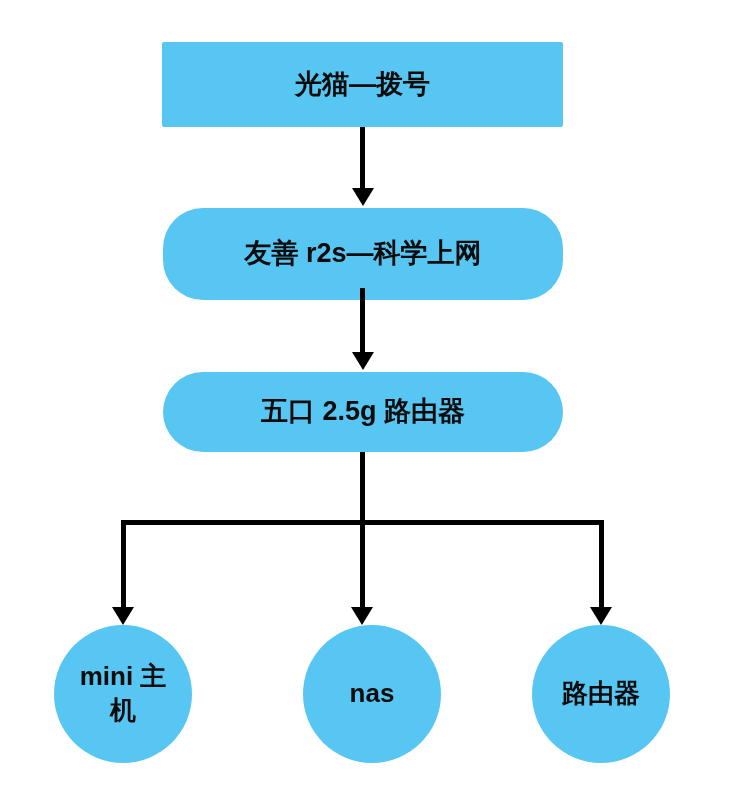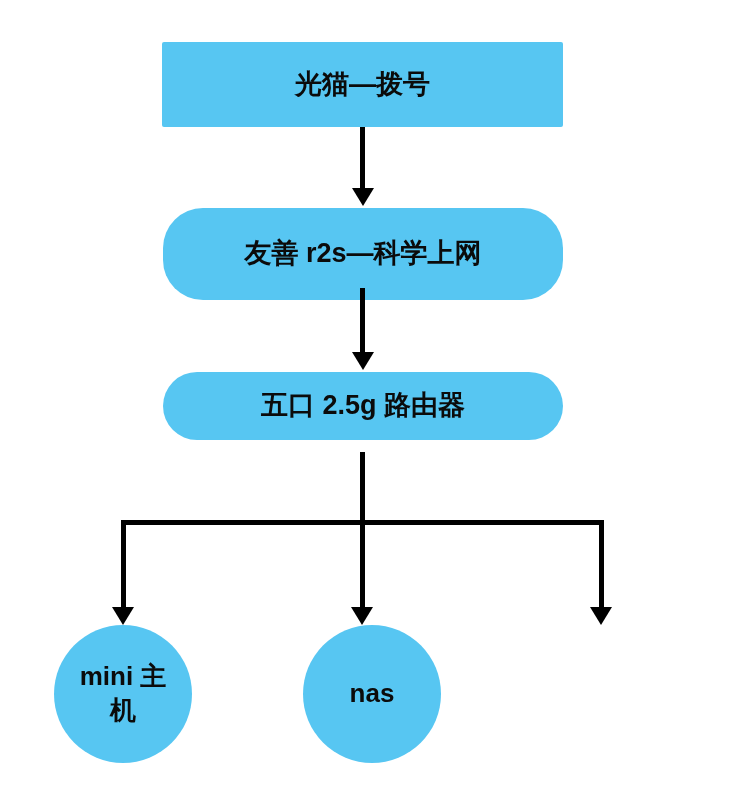--- a/index.html
+++ b/index.html
@@ -29,21 +29,21 @@
   }
   .node-rect{
     left:162px;top:42px;width:401px;height:85px;
     border-radius:2px;
   }
   .node-round1{
     left:163px;top:208px;width:400px;height:92px;
     border-radius:40px;
   }
   .node-round2{
-    left:163px;top:372px;width:400px;height:68px;
+    left:163px;top:372px;width:400px;height:80px;
     border-radius:40px;
     text-align:right;
   }
   .node-circle{
     width:138px;height:138px;border-radius:50%;
     font-size:26px;
     padding:0 17px;
   }
   .circle-mini{left:54px;top:625px;}
   .circle-nas{left:303px;top:625px;}
@@ -104,14 +104,17 @@
   <div class="arrow-down head-right"></div>
 
   <div class="node node-circle circle-mini">
     <span>mini 主机</span>
   </div>
 
   <div class="node node-circle circle-nas">
     <span>nas</span>
   </div>
 
+  <div class="node node-circle circle-router">
+    <span>路由器</span>
+  </div>
 
 </div>
 
 </body></html>

